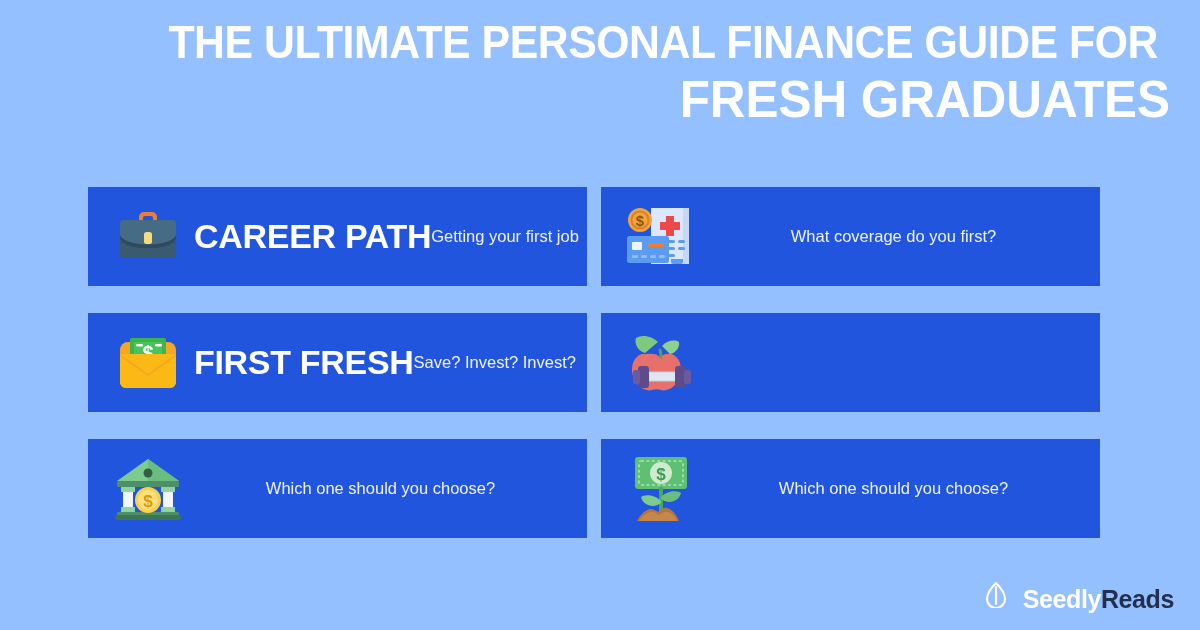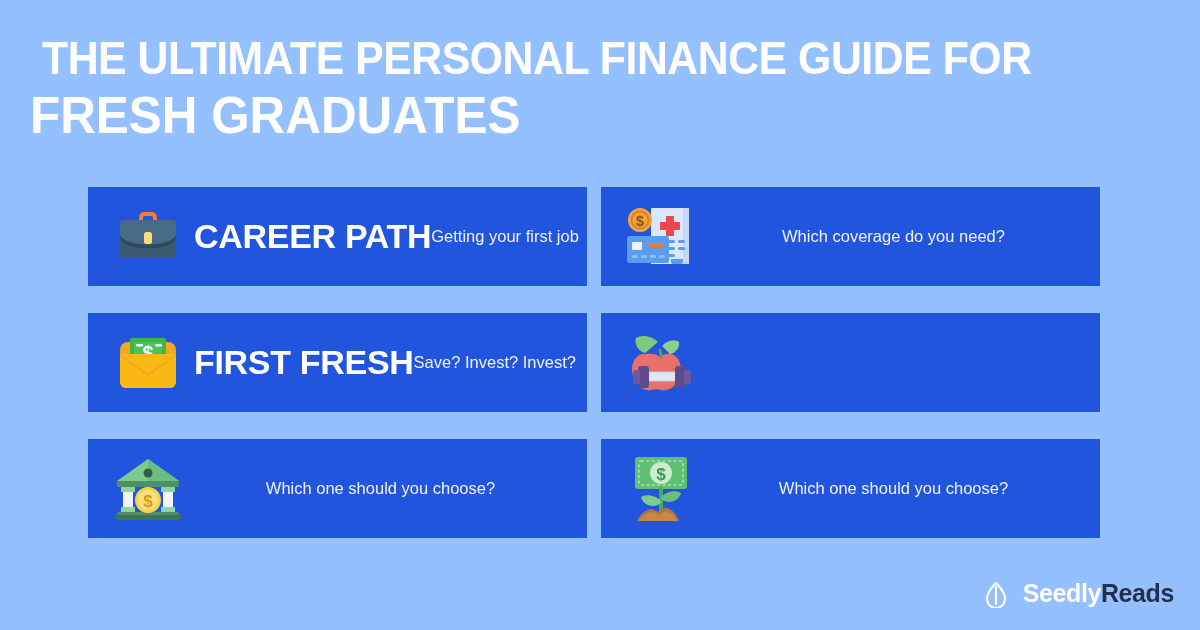--- a/index.html
+++ b/index.html
@@ -5,21 +5,21 @@
   * { margin:0; padding:0; box-sizing:border-box; }
   html, body { width:1200px; height:630px; }
   body {
     background:#95c0ff;
     font-family:"Liberation Sans", sans-serif;
     overflow:hidden;
     position:relative;
   }
 
   
-  .header { padding-top:34px; text-align:left; }
+  .header { padding-top:18px; text-align:right; }
   .title-line1 {
     color:#ffffff;
     font-family:"Liberation Sans Narrow","Liberation Sans",sans-serif;
     font-weight:bold;
     font-size:46px;
     letter-spacing:-0.5px;
     line-height:1.05;
     transform:scaleX(0.93);
     white-space:nowrap;
   }
@@ -89,21 +89,21 @@
   }
   
   .card.wide .card-title { font-size:32px; }
 
   
   .logo {
     position:absolute;
     right:26px;
     bottom:18px;
     display:flex;
-    align-items:flex-start;
+    align-items:flex-end;
     gap:16px;
   }
   .logo-text {
     font-size:25px;
     font-weight:bold;
     letter-spacing:-0.4px;
     line-height:1;
   }
   .logo-seedly { color:#ffffff; }
   .logo-reads { color:#22304f; }
@@ -153,21 +153,21 @@
         <rect x="6" y="34" width="42" height="27" rx="2.5" fill="#5b9bf0"></rect>
         <rect x="11" y="40" width="10" height="8" rx="1" fill="#eef4fd"></rect>
         <rect x="27" y="41" width="16" height="4" rx="2" fill="#ef7d2e"></rect>
         <rect x="11" y="53" width="6" height="3" rx="1" fill="#8dbcf7"></rect>
         <rect x="20" y="53" width="6" height="3" rx="1" fill="#8dbcf7"></rect>
         <rect x="29" y="53" width="6" height="3" rx="1" fill="#8dbcf7"></rect>
         <rect x="38" y="53" width="6" height="3" rx="1" fill="#8dbcf7"></rect>
       </svg>
     </div>
     <div class="card-text">
-      <div class="card-sub">Which coverage do you need?</div>
+      <div class="card-sub">What coverage do you first?</div>
     </div>
   </div>
 
   <div class="card">
     <div class="card-icon">
       <svg width="76" height="66" viewBox="0 0 76 66">
         <path d="M10 20 a8 8 0 0 1 8-8 h40 a8 8 0 0 1 8 8 v6 h-56 z" fill="#f5a623"></path>
         <rect x="20" y="8" width="36" height="30" rx="2" fill="#3cb54a"></rect>
         <rect x="24" y="12" width="28" height="22" rx="1" fill="#49c45a"></rect>
         <text x="38" y="30" font-family="Liberation Sans, sans-serif" font-size="20" font-weight="bold" fill="#ffffff" text-anchor="middle">$</text>

